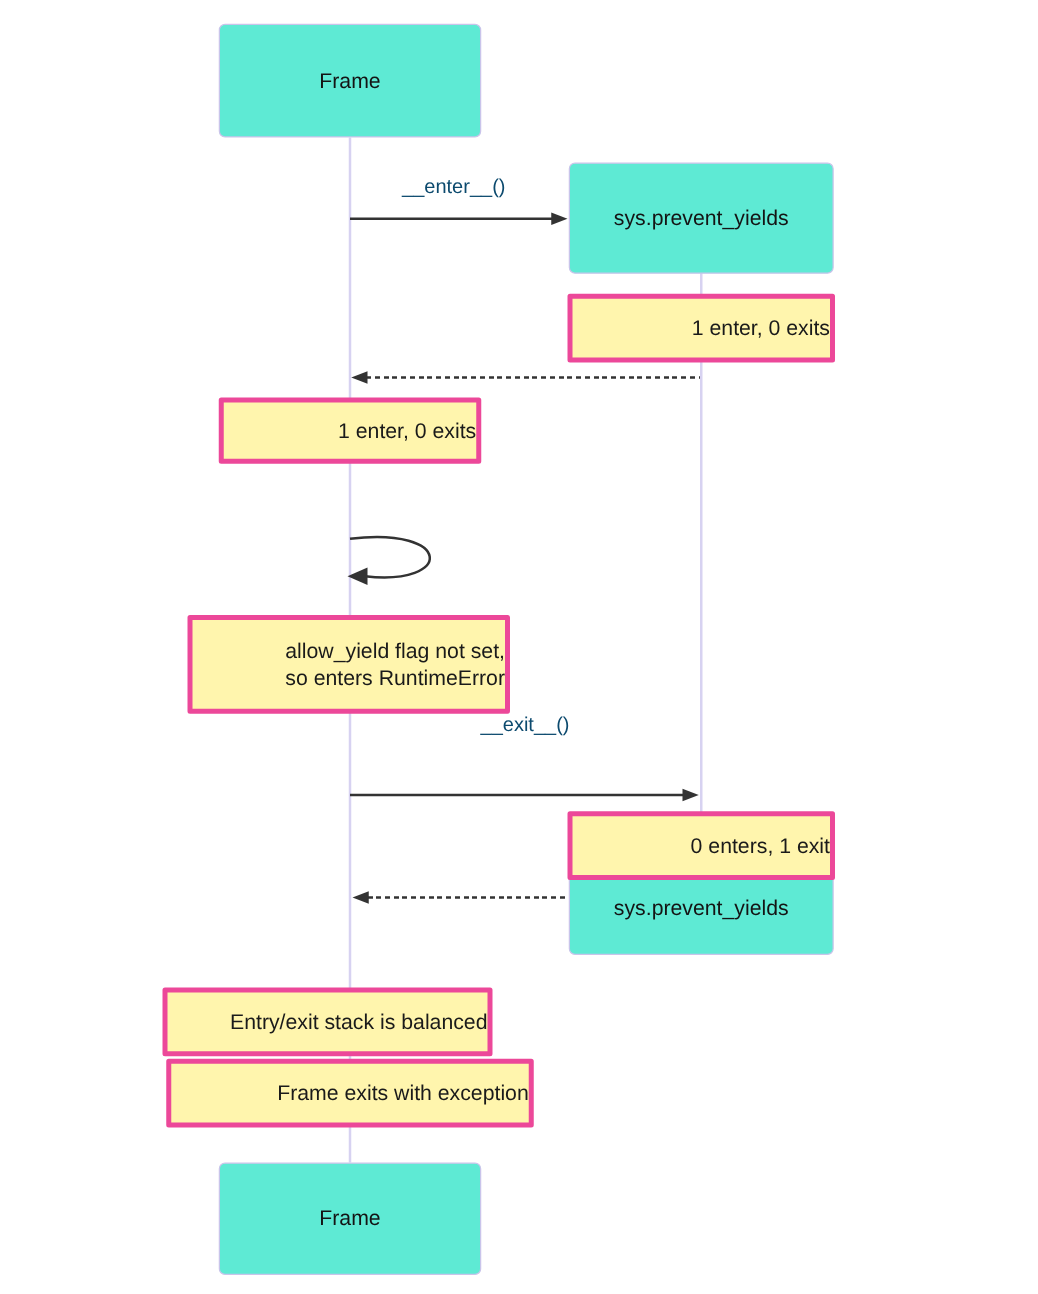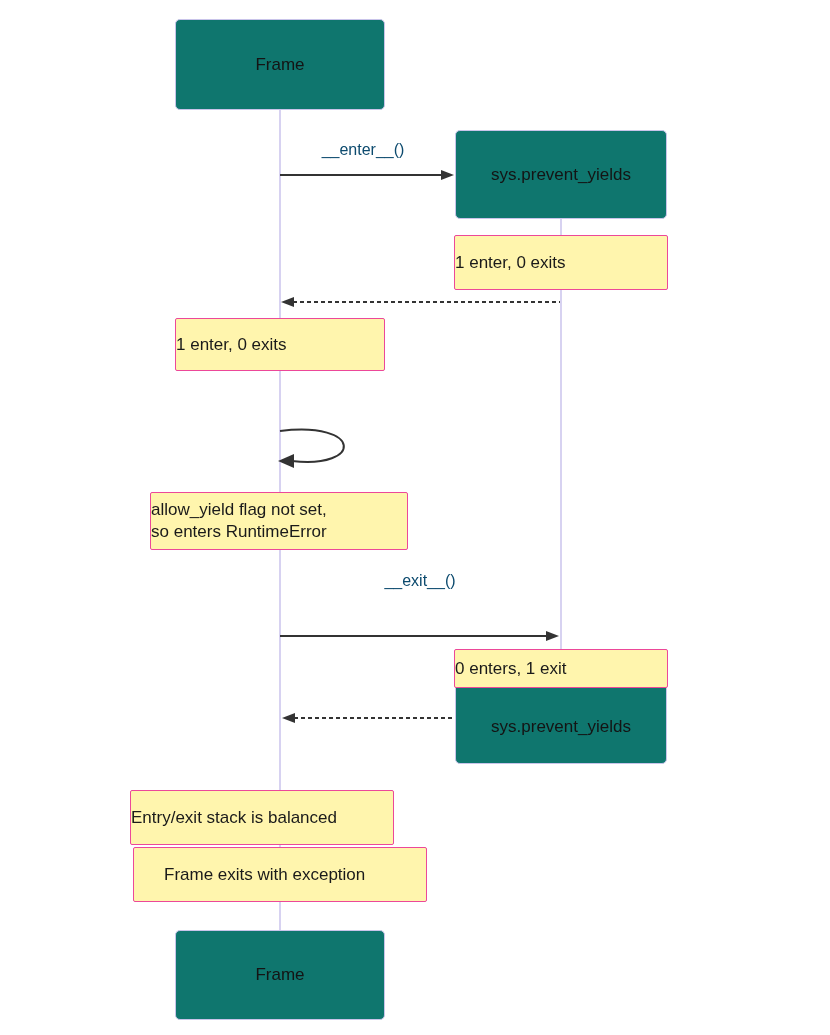--- a/index.html
+++ b/index.html
@@ -11,38 +11,38 @@
     font-family: "Liberation Sans", sans-serif;
     overflow: hidden;
   }
   .lifeline {
     position: absolute;
     width: 2px;
     background: #d7d2f1;
   }
   .actor-box {
     position: absolute;
-    background: #0f766e;
+    background: #5eead4;
     border: 1px solid #c9c4ea;
     border-radius: 5px;
     display: flex;
     align-items: center;
     justify-content: center;
     font-size: 17px;
     color: #141414;
     box-sizing: border-box;
   }
   .note {
     position: absolute;
     background: #FFF5AD;
-    border: 1px solid #ec4899;
+    border: 4px solid #ec4899;
     border-radius: 2px;
     display: flex;
     flex-direction: column;
-    align-items: flex-start;
+    align-items: flex-end;
     justify-content: center;
     font-size: 17px;
     line-height: 22px;
     color: #1a1a1a;
     text-align: center;
     box-sizing: border-box;
   }
   .msg-label {
     position: absolute;
     font-size: 16px;
@@ -111,30 +111,30 @@
 
   <div class="note" style="left:175px; top:318px; width:210px; height:53px;">
     <span>1 enter, 0 exits</span>
   </div>
 
   <svg style="position:absolute; left:275px; top:424px;" width="84" height="46" viewBox="0 0 84 46" xmlns="http://www.w3.org/2000/svg">
     <path d="M 5 7 C 88 -3, 88 45, 17 37" stroke="#333333" stroke-width="2" fill="none"></path>
     <polygon points="3,37 19,30 19,44" fill="#333333"></polygon>
   </svg>
 
-  <div class="note" style="left:150px; top:492px; width:258px; height:58px;">
+  <div class="note" style="left:150px; top:492px; width:258px; height:79px;">
     <span>allow_yield flag not set,</span>
     <span>so enters RuntimeError</span>
   </div>
 
   <div class="msg-label" style="left:340px; top:572px; width:160px;">__exit__()</div>
   <div class="line-solid" style="left:280px; top:635px; width:268px;"></div>
   <div class="arrow-right" style="left:546px; top:631px;"></div>
 
-  <div class="note" style="left:454px; top:649px; width:214px; height:39px; z-index:2;">
+  <div class="note" style="left:454px; top:649px; width:214px; height:55px; z-index:2;">
     <span>0 enters, 1 exit</span>
   </div>
 
   <div class="line-dashed" style="left:294px; top:717px; width:161px;"></div>
   <div class="arrow-left" style="left:282px; top:713px;"></div>
 
   <div class="note" style="left:130px; top:778px; width:264px; height:55px;margin-top:12px;">
     <span>Entry/exit stack is balanced</span>
   </div>
 

